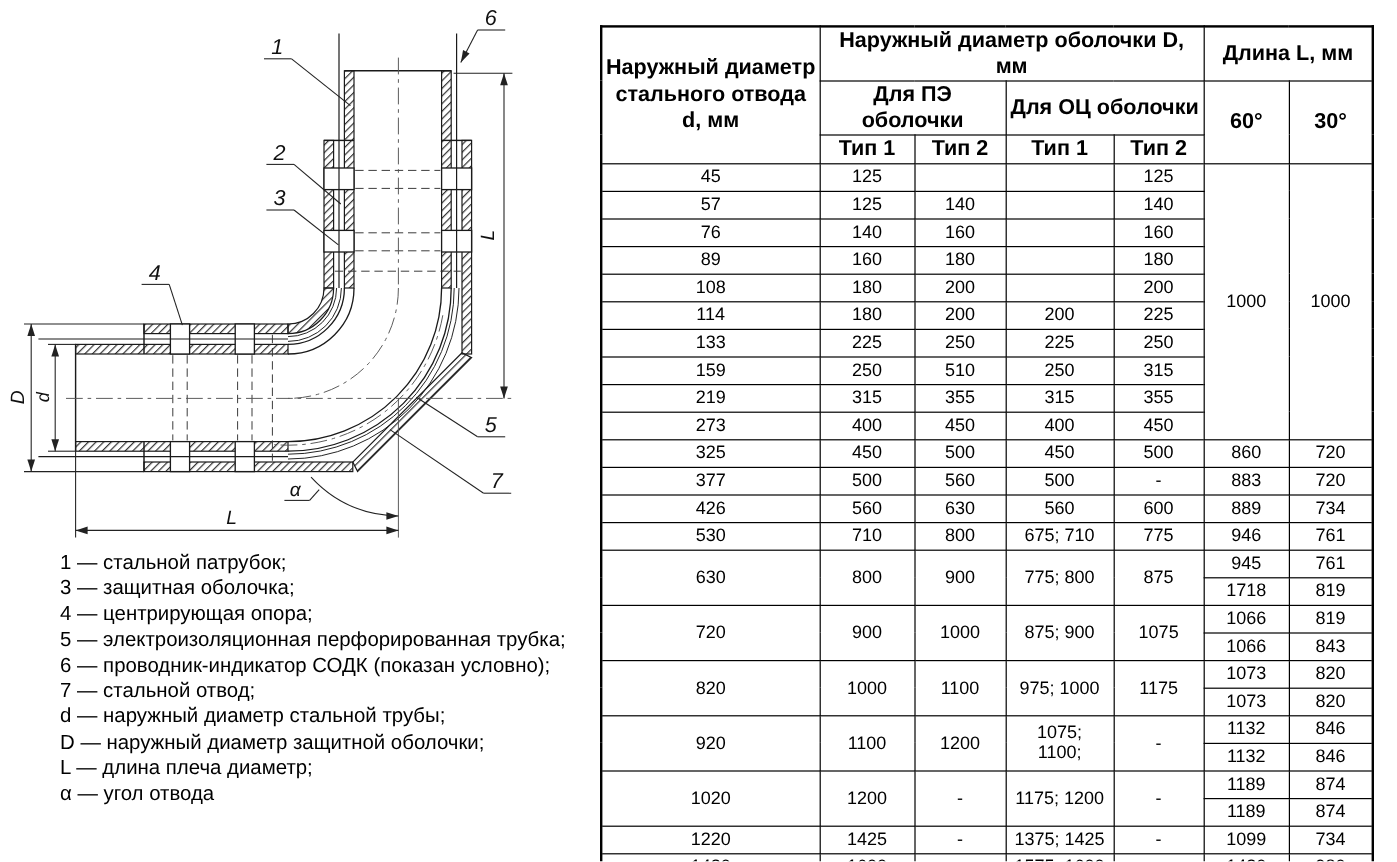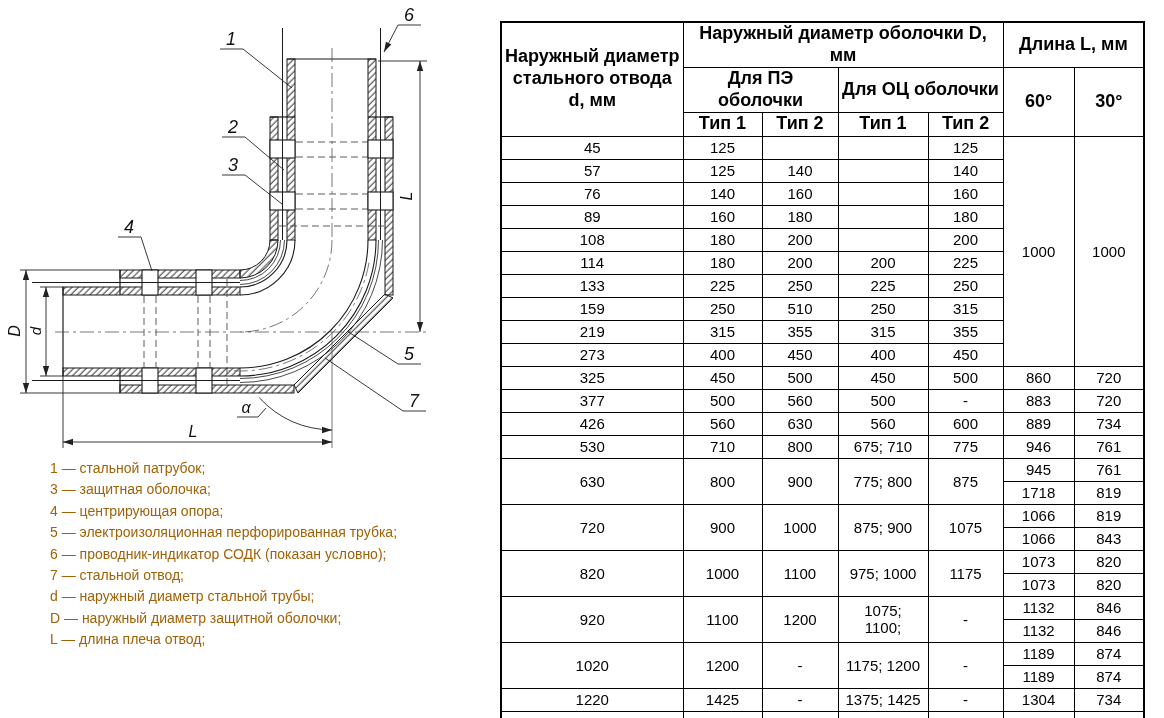--- a/index.html
+++ b/index.html
@@ -1,19 +1,19 @@
 <!DOCTYPE html>
 <html><head>
 <meta charset="utf-8">
 <style>
   html,body{margin:0;padding:0;background:#fff;}
   .stage{position:relative;width:1164px;height:718px;background:#fff;overflow:hidden;
          font-family:"Liberation Sans",sans-serif;color:#000;}
   svg.diagram{position:absolute;left:0;top:0;}
-  .legend{position:absolute;left:50px;top:458px;font-size:14px;line-height:21.4px;color:#a16207;}
+  .legend{position:absolute;left:50px;top:458px;font-size:17px;line-height:21.4px;color:#000000;}
   .legend div{white-space:nowrap;}
   table.dim-table{position:absolute;left:500px;top:21px;width:643px;border-collapse:collapse;
                   table-layout:fixed;border:2px solid #000;}
   .dim-table th,.dim-table td{border:1px solid #000;text-align:center;vertical-align:middle;
                   padding:0 2px;white-space:pre-line;overflow:hidden;}
   .dim-table th{font-size:18px;font-weight:bold;line-height:1.22;}
   .dim-table td{font-size:15px;line-height:1.15;}
   .dim-table thead tr:nth-child(1){height:27px;}
   .dim-table thead tr:nth-child(2){height:23px;margin-left:28px;}
   .dim-table thead tr:nth-child(3){height:24px;}
@@ -170,21 +170,22 @@
 
   <div class="legend">
     <div>1 — стальной патрубок;</div>
     <div>3 — защитная оболочка;</div>
     <div>4 — центрирующая опора;</div>
     <div>5 — электроизоляционная перфорированная трубка;</div>
     <div>6 — проводник-индикатор СОДК (показан условно);</div>
     <div>7 — стальной отвод;</div>
     <div>d — наружный диаметр стальной трубы;</div>
     <div>D — наружный диаметр защитной оболочки;</div>
-    <div>L — длина плеча отвод;</div>
+    <div>L — длина плеча диаметр;</div>
+    <div>α — угол отвода</div>
   </div>
 
   <table class="dim-table">
     <colgroup>
       <col style="width:182px">
         <col style="width:79px">
         <col style="width:76px">
       <col style="width:90px">
         <col style="width:75px">
         <col style="width:71px">
@@ -383,21 +384,21 @@
         <tr>
           <td>1189</td>
           <td>874</td>
         </tr>
         <tr>
           <td>1220</td>
           <td>1425</td>
           <td>-</td>
           <td>1375; 1425</td>
           <td>-</td>
-          <td>1304</td>
+          <td>1099</td>
           <td>734</td>
         </tr>
         <tr>
           <td>1420</td>
           <td>1600</td>
           <td>-</td>
           <td>1575; 1600</td>
           <td>-</td>
           <td>1420</td>
           <td>980</td>

